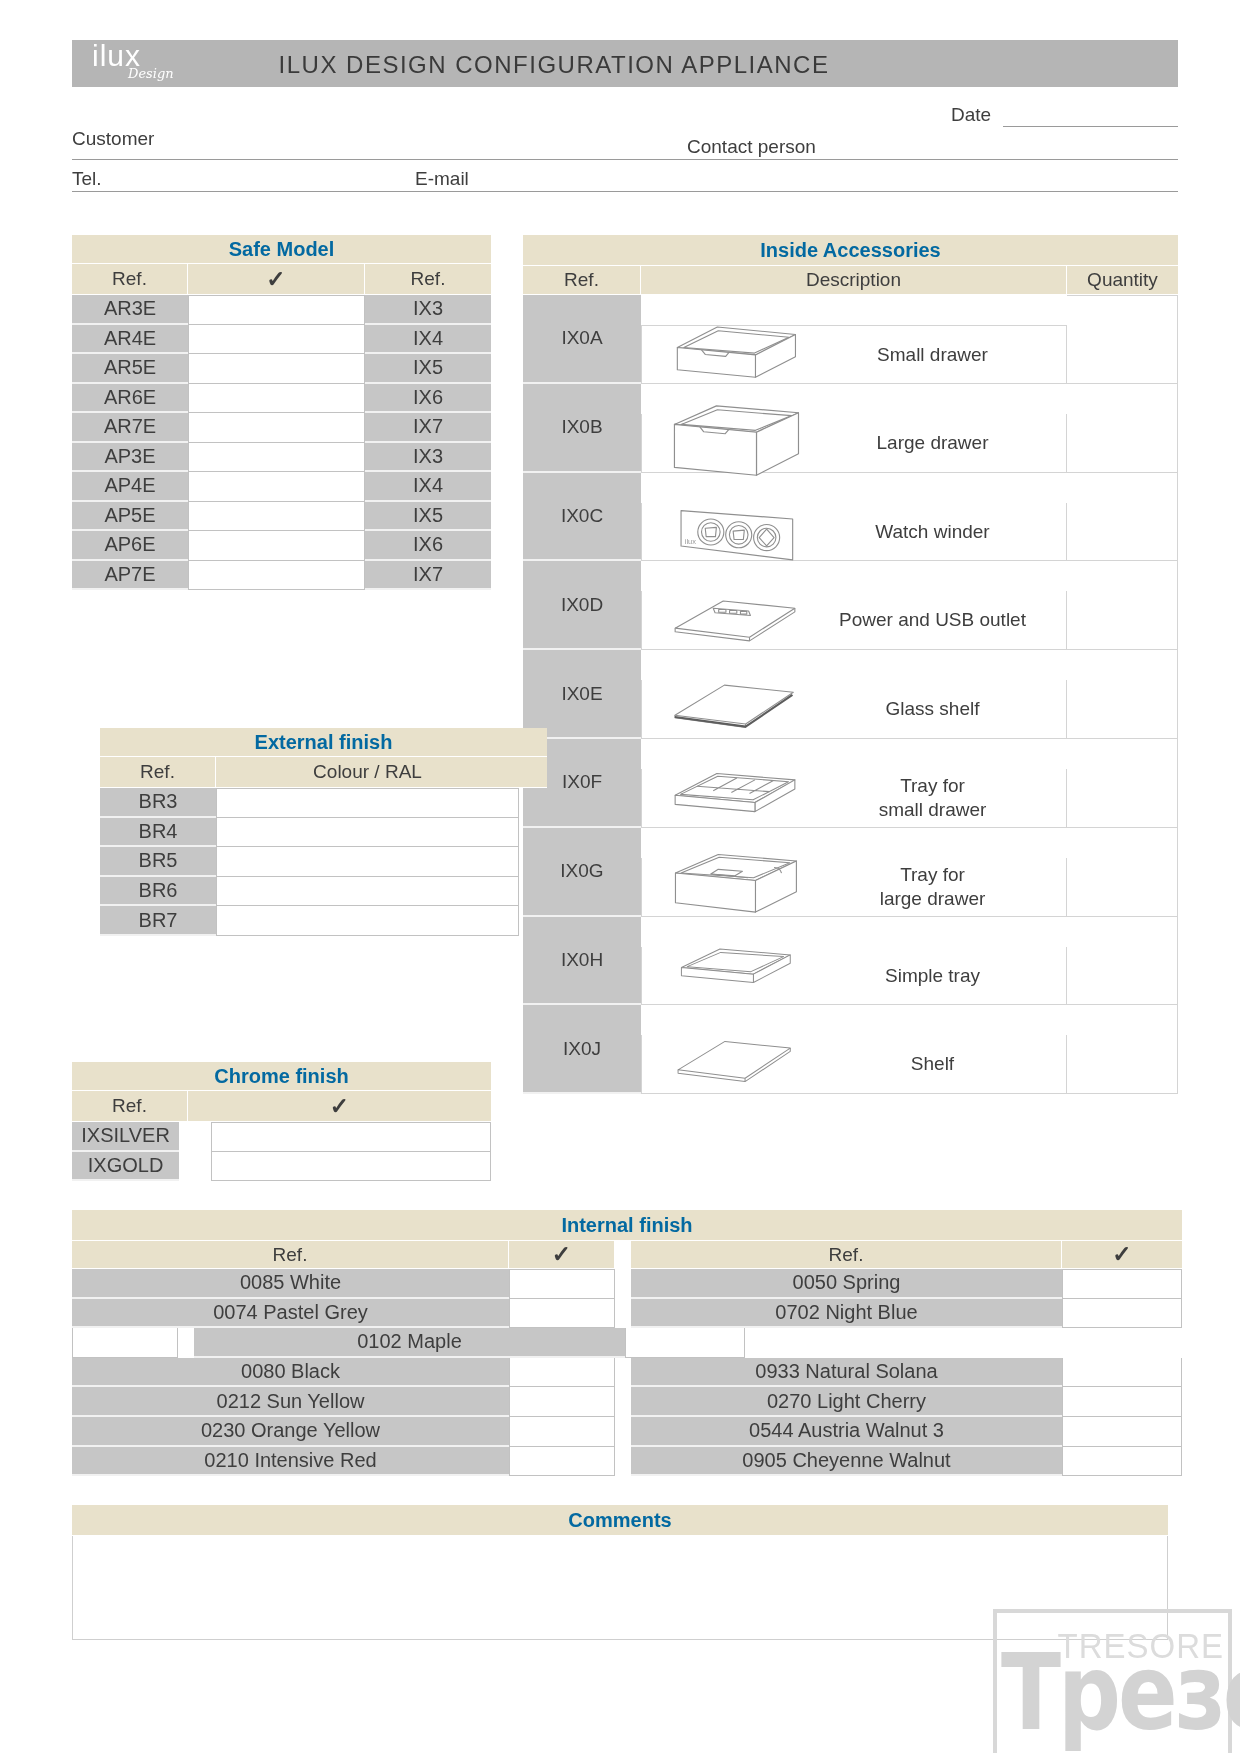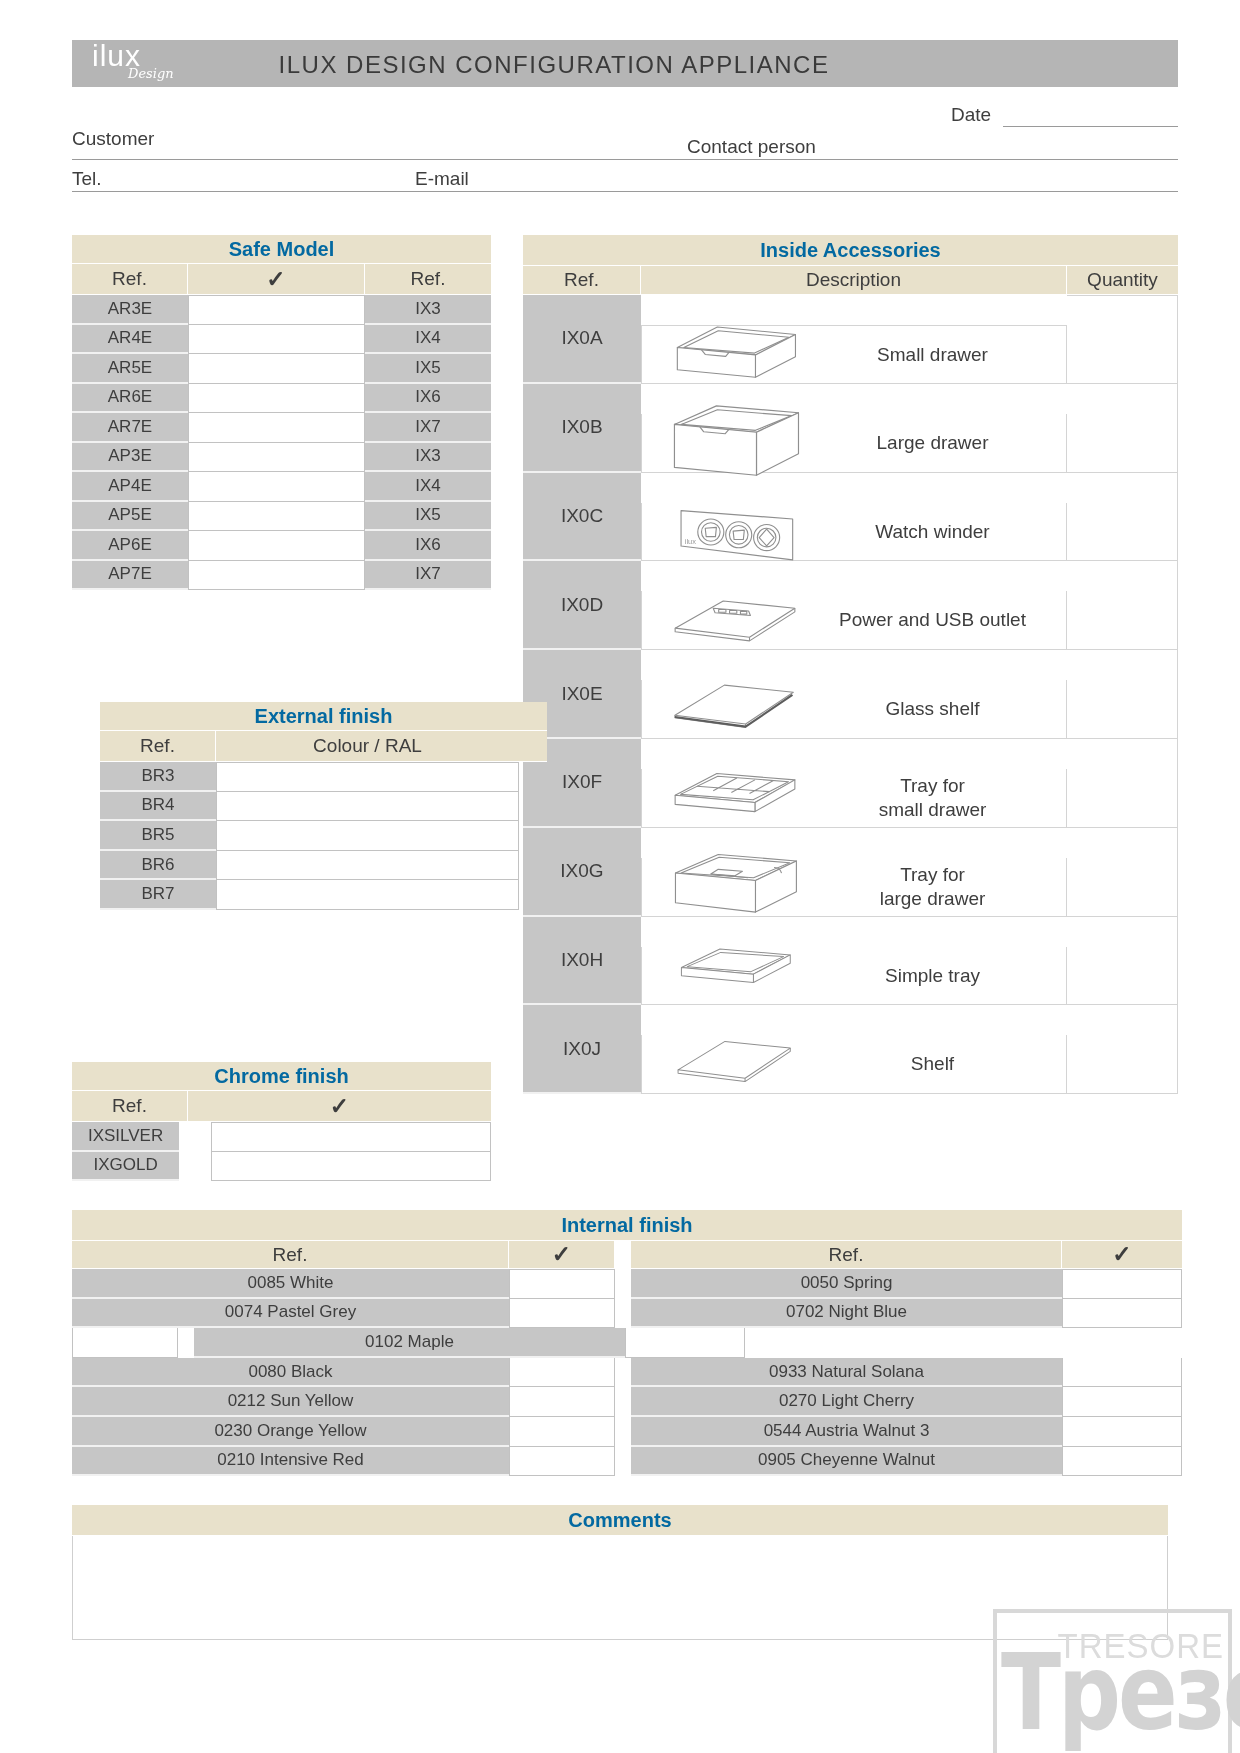--- a/index.html
+++ b/index.html
@@ -22,36 +22,36 @@
   
   .tbl{position:absolute;}
   .tbl-title{background:#e8e1cb;text-align:center;font-weight:bold;font-size:20px;color:#0369a1;
              border-bottom:1px solid #fff;display:flex;align-items:center;justify-content:center;}
   .hrow{background:#e8e1cb;display:flex;border-bottom:1px solid #fff;}
   .hcell{display:flex;align-items:center;justify-content:center;font-size:19px;color:#3e3e3e;
          border-right:1px solid #fff;box-sizing:border-box;}
   .hcell:last-child{border-right:none;}
   .check-glyph{font-size:23px;font-weight:bold;}
   .gcell{background:#c6c6c6;border-bottom:2px solid #f1f1f1;display:flex;align-items:center;
-         justify-content:center;font-size:17px;box-sizing:border-box;}
+         justify-content:center;font-size:20px;box-sizing:border-box;}
   .wcell{background:#fff;border:1px solid #c2c2c2;border-top:none;box-sizing:border-box;}
   .row{display:flex;}
   .row:first-child .wcell{border-top:1px solid #c2c2c2;}
 
   
   #safe-model{left:72px;top:235px;width:419px;}
   #safe-model .tbl-title{height:28px;}
   #safe-model .hrow{height:30px;}
   #safe-model .row{height:29.5px;}
   .sm-ref{width:116px;}
   .sm-check{width:177px;}
   .sm-ref2{width:126px;}
 
   
-  #external-finish{left:72px;top:702px;width:447px;padding-left:28px;}
+  #external-finish{left:72px;top:728px;width:447px;padding-left:28px;}
   #external-finish .tbl-title{height:28px;}
   #external-finish .hrow{height:30px;}
   #external-finish .row{height:29.6px;}
   .ef-ref{width:116px;}
   .ef-val{width:303px;}
 
   
   #chrome-finish{left:72px;top:1062px;width:419px;}
   #chrome-finish .tbl-title{height:28px;}
   #chrome-finish .hrow{height:30px;}

